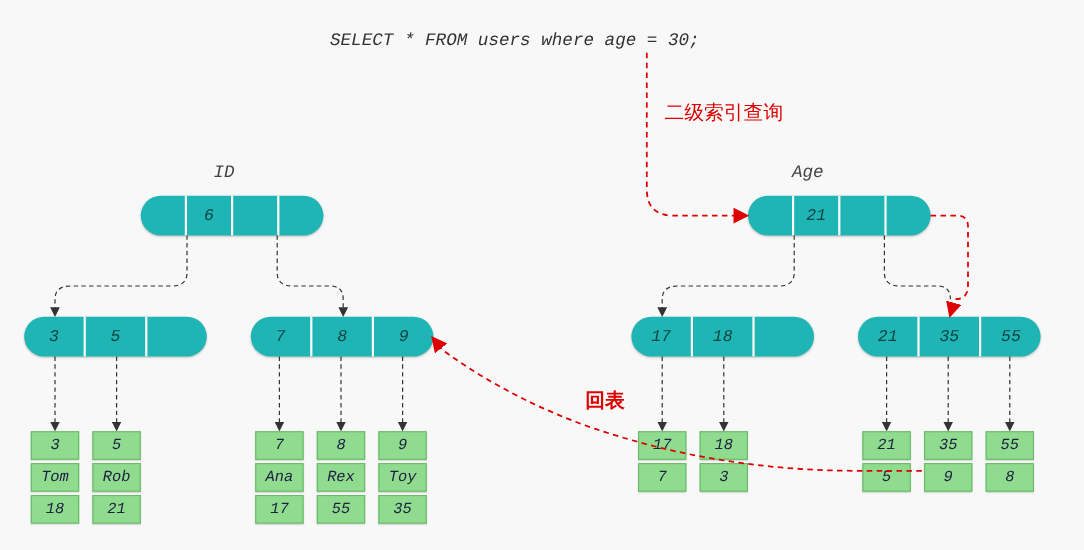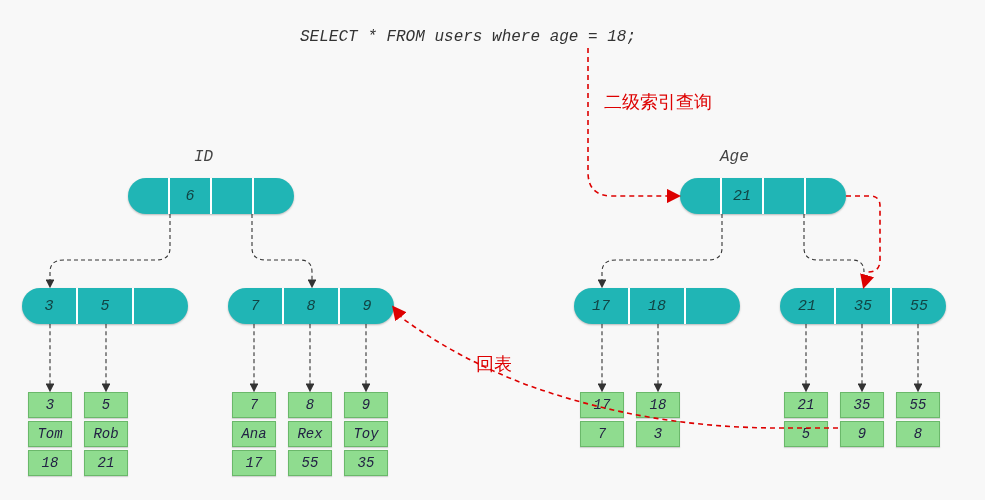--- a/index.html
+++ b/index.html
@@ -76,21 +76,21 @@
     left: 0;
     top: 0;
     width: 985px;
     height: 500px;
     pointer-events: none;
   }
 </style>
 </head>
 <body>
 
-<div class="sql">SELECT * FROM users where age = 18;</div>
+<div class="sql">SELECT * FROM users where age = 30;</div>
 
 <div class="tree-label" style="left:194px; top:148px;">ID</div>
 <div class="node" style="left:128px; top:178px; width:166px;">
   <div class="cell"></div>
   <div class="cell">6</div>
   <div class="cell"></div>
   <div class="cell"></div>
 </div>
 <div class="node" style="left:22px; top:288px; width:166px;">
   <div class="cell">3</div>
@@ -162,21 +162,21 @@
 <div class="leaf" style="left:840px; top:392px;">
   <div class="leafbox">35</div>
   <div class="leafbox">9</div>
 </div>
 <div class="leaf" style="left:896px; top:392px;">
   <div class="leafbox">55</div>
   <div class="leafbox">8</div>
 </div>
 
 <div class="ann" style="left:604px; top:90px;">二级索引查询</div>
-<div class="ann" style="left:476px; top:352px;">回表</div>
+<div class="ann" style="left:532px; top:352px;font-weight:bold;">回表</div>
 
 <svg class="layer">
   <defs>
     <marker id="arrRed" markerWidth="9" markerHeight="9" refX="7" refY="4.5" orient="auto">
       <path d="M0,0 L9,4.5 L0,9 z" fill="#d00"></path>
     </marker>
     <marker id="arrBlk" markerWidth="8" markerHeight="8" refX="6" refY="4" orient="auto">
       <path d="M0,0 L8,4 L0,8 z" fill="#333"></path>
     </marker>
   </defs>

